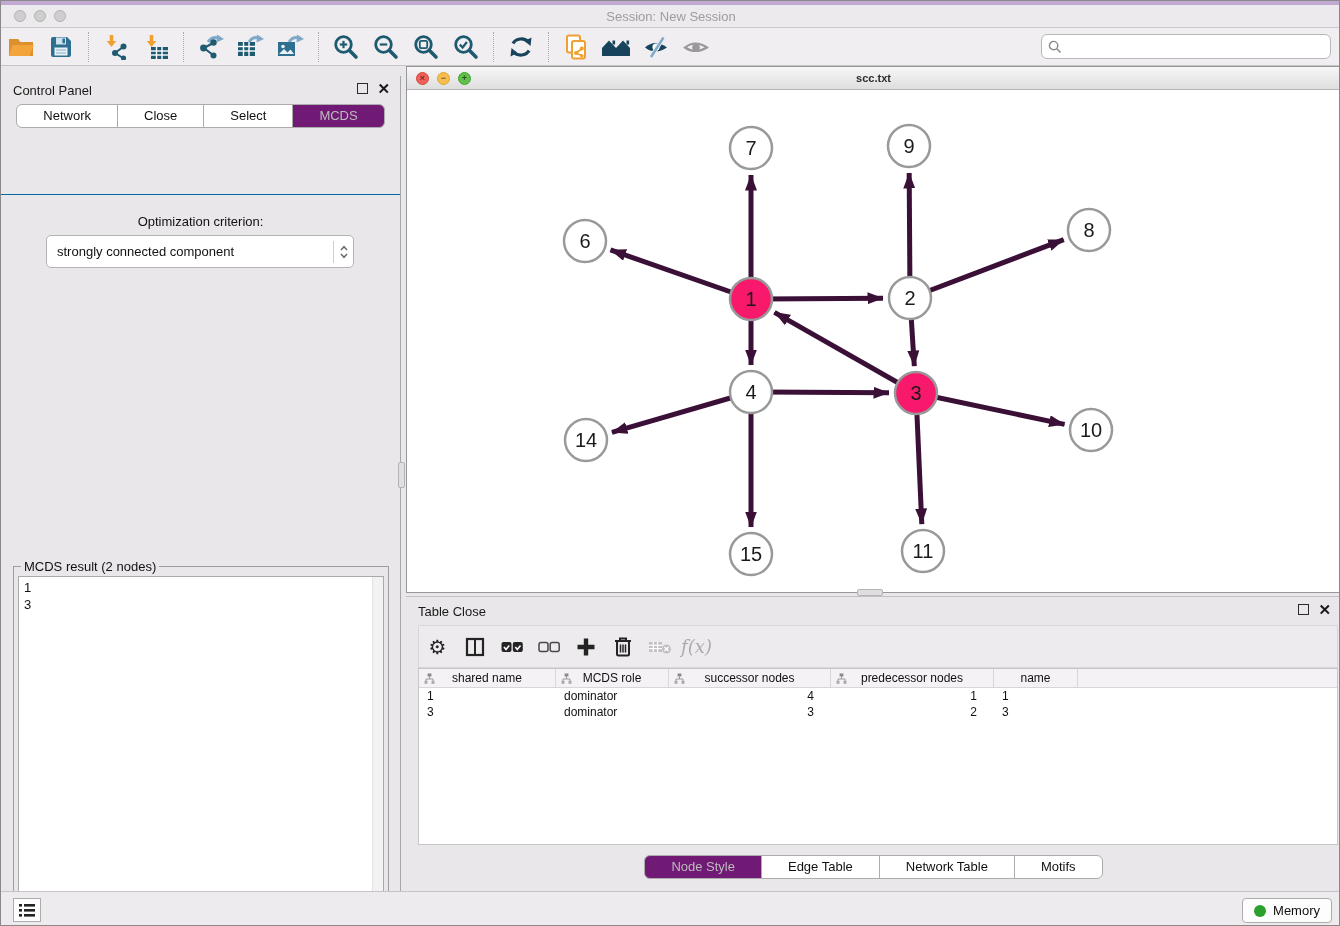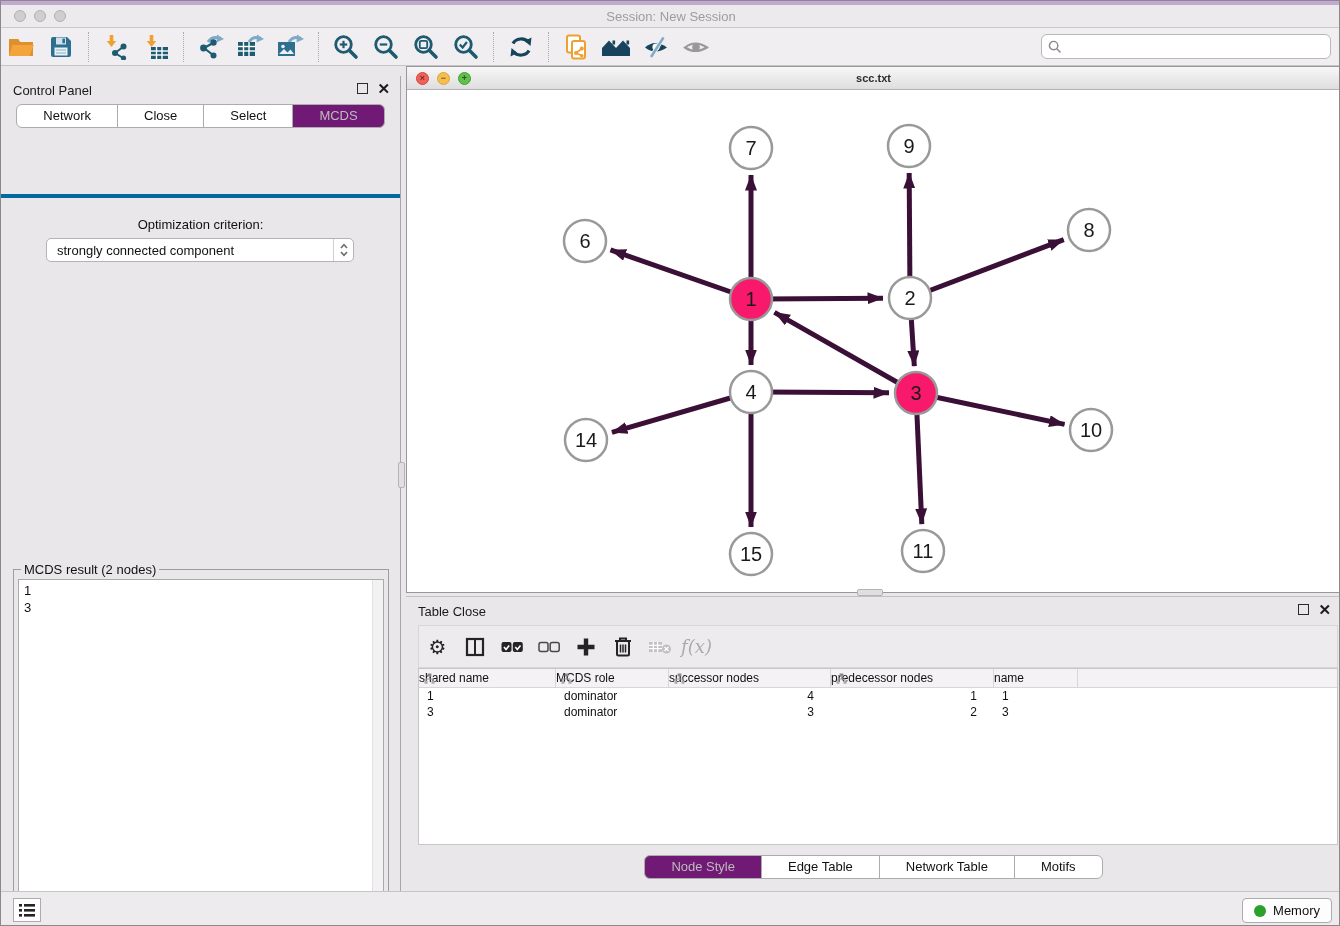--- a/index.html
+++ b/index.html
@@ -35,23 +35,23 @@
   .float-ico { width:11px; height:11px; border:1.6px solid #2B2B2B; background:transparent; }
   .close-ico { font-size:15px; font-weight:bold; color:#1A1A1A; line-height:11px; }
 
   .seg-tabs { display:flex; justify-content:center; }
   .seg-tab { font-size:13px; padding:3px 26px 4px; background:#fff; color:#111; border:1px solid #ACACAC;
              margin-left:-1px; cursor:default; white-space:nowrap; }
   .seg-tab:first-child { border-radius:6px 0 0 6px; margin-left:0; }
   .seg-tab:last-child { border-radius:0 6px 6px 0; }
   .seg-tab.selected { background:#701a75; color:#BDBBBD; }
 
-  .cp-body { position:absolute; left:0; top:118px; right:0; bottom:0; border-top:4px solid #0369a1;padding-left:8px; }
+  .cp-body { position:absolute; left:0; top:118px; right:0; bottom:0; border-top:1px solid #0369a1;padding-left:8px; }
   .opt-label { position:absolute; top:19px; left:0; right:0; text-align:center; font-size:13px; color:#111; }
-  .criterion { position:absolute; top:40px; left:45px; width:308px; height:24px; background:#fff;
+  .criterion { position:absolute; top:40px; left:45px; width:308px; height:33px; background:#fff;
                border:1px solid #B5B3B5; border-radius:5px; display:flex; align-items:center; }
   .criterion-text { flex:1; font-size:13px; color:#111; padding-left:10px; }
   .stepper { width:20px; height:22px; border-left:1px solid #D0CED0; display:flex; align-items:center; justify-content:center; }
   .btn-row { position:absolute; top:74px; left:0; right:0; display:flex; justify-content:center; gap:13px; }
   .pbtn { background:#fff; border:1px solid #B2B0B2; border-radius:5px; font-size:13px; color:#111;
           padding:3px 16px 4px; cursor:default; }
 
   .result-box { position:absolute; left:12px; top:371px; width:376px; height:381px;
                 border:1px solid #9E9C9E; }
   .result-legend { position:absolute; top:-8px; left:7px; background:#E9E7E9; font-size:13px; color:#111; padding:0 3px; }
@@ -84,21 +84,21 @@
   .table-panel { position:absolute; left:405px; top:595px; width:935px; height:295px; background:#E9E7E9;
                  border-top:1px solid #C2C0C2; }
   .tp-toolbar { position:absolute; left:12px; right:3px; top:28px; height:43px; background:#EDEBED;
                 border:1px solid #D8D6D8; display:flex; align-items:center; }
   .tico { width:37px; height:36px; display:flex; align-items:center; justify-content:center; cursor:default; }
   .gear-glyph { font-size:20px; color:#242424; font-family:"DejaVu Sans", sans-serif; }
   .fx-glyph { font-family:"DejaVu Serif", serif; font-style:italic; font-size:18px; color:#ACAAAC; }
   .tp-table { position:absolute; left:12px; right:3px; top:71px; bottom:46px; background:#fff;
               border:1px solid #C8C6C8; overflow:hidden; }
   .thead { display:flex; background:#F4F2F4; border-bottom:1px solid #D8D6D8; height:19px; }
-  .th { position:relative; display:flex; align-items:center; justify-content:flex-start;
+  .th { position:relative; display:flex; align-items:center; justify-content:center;
         border-right:1px solid #D8D6D8; font-size:12px; color:#111; }
   .th .th-ico { position:absolute; left:5px; top:4px; }
   .tr { display:flex; height:16px; align-items:center; }
   .td { font-size:12px; color:#111; overflow:hidden; white-space:nowrap; }
   .td.left  { text-align:left;  padding-left:8px; }
   .td.right { text-align:right; padding-right:17px; }
   .tp-tabs { position:absolute; left:0; right:0; bottom:12px; display:flex; justify-content:center; }
 
   
   .status-bar { position:absolute; left:0; top:890px; width:1340px; height:36px; background:#EDEBED;

